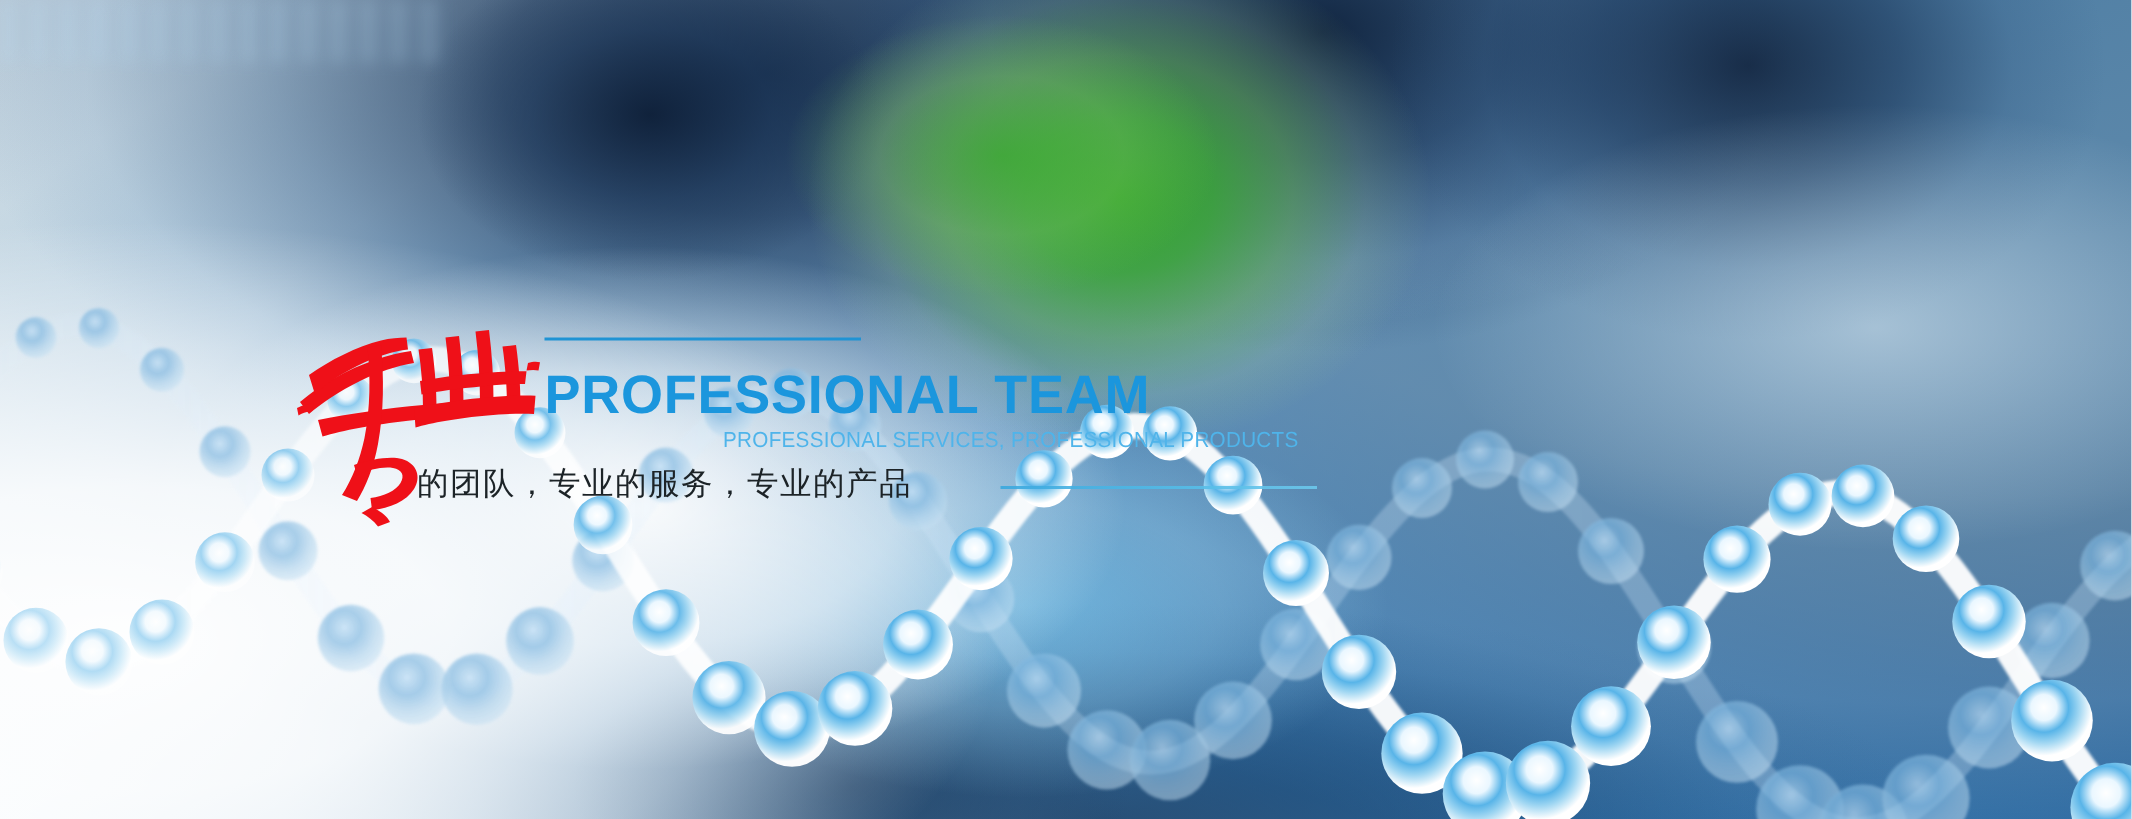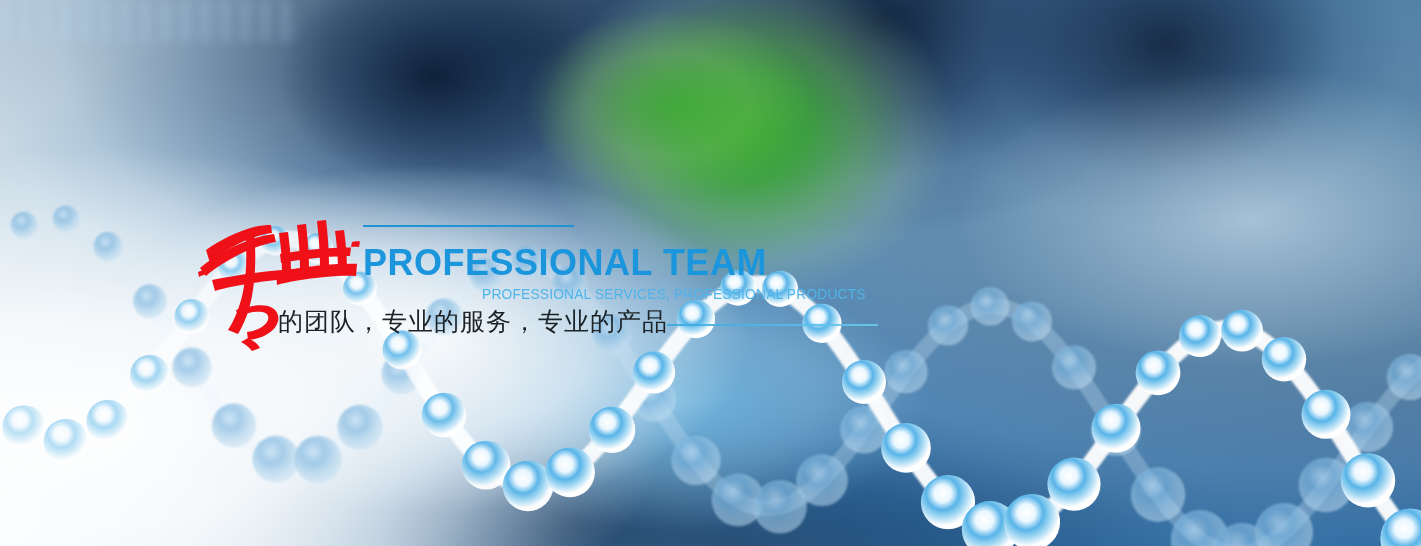--- a/index.html
+++ b/index.html
@@ -251,21 +251,21 @@
     white-space: nowrap;
     transform: scaleX(0.95);
     transform-origin: left center;
     font-family: "Liberation Sans", sans-serif;
   }
 
   #subtitle-cn {
     position: absolute;
     left: 272px;
     top: 305px;
-    font-size: 25px;
+    font-size: 21px;
     line-height: 34px;
     color: #1c2327;
     letter-spacing: 1px;
     white-space: nowrap;
     font-family: "DejaVu Sans", sans-serif;
   }
 
   #rule-bottom {
     position: absolute;
     left: 661px;

